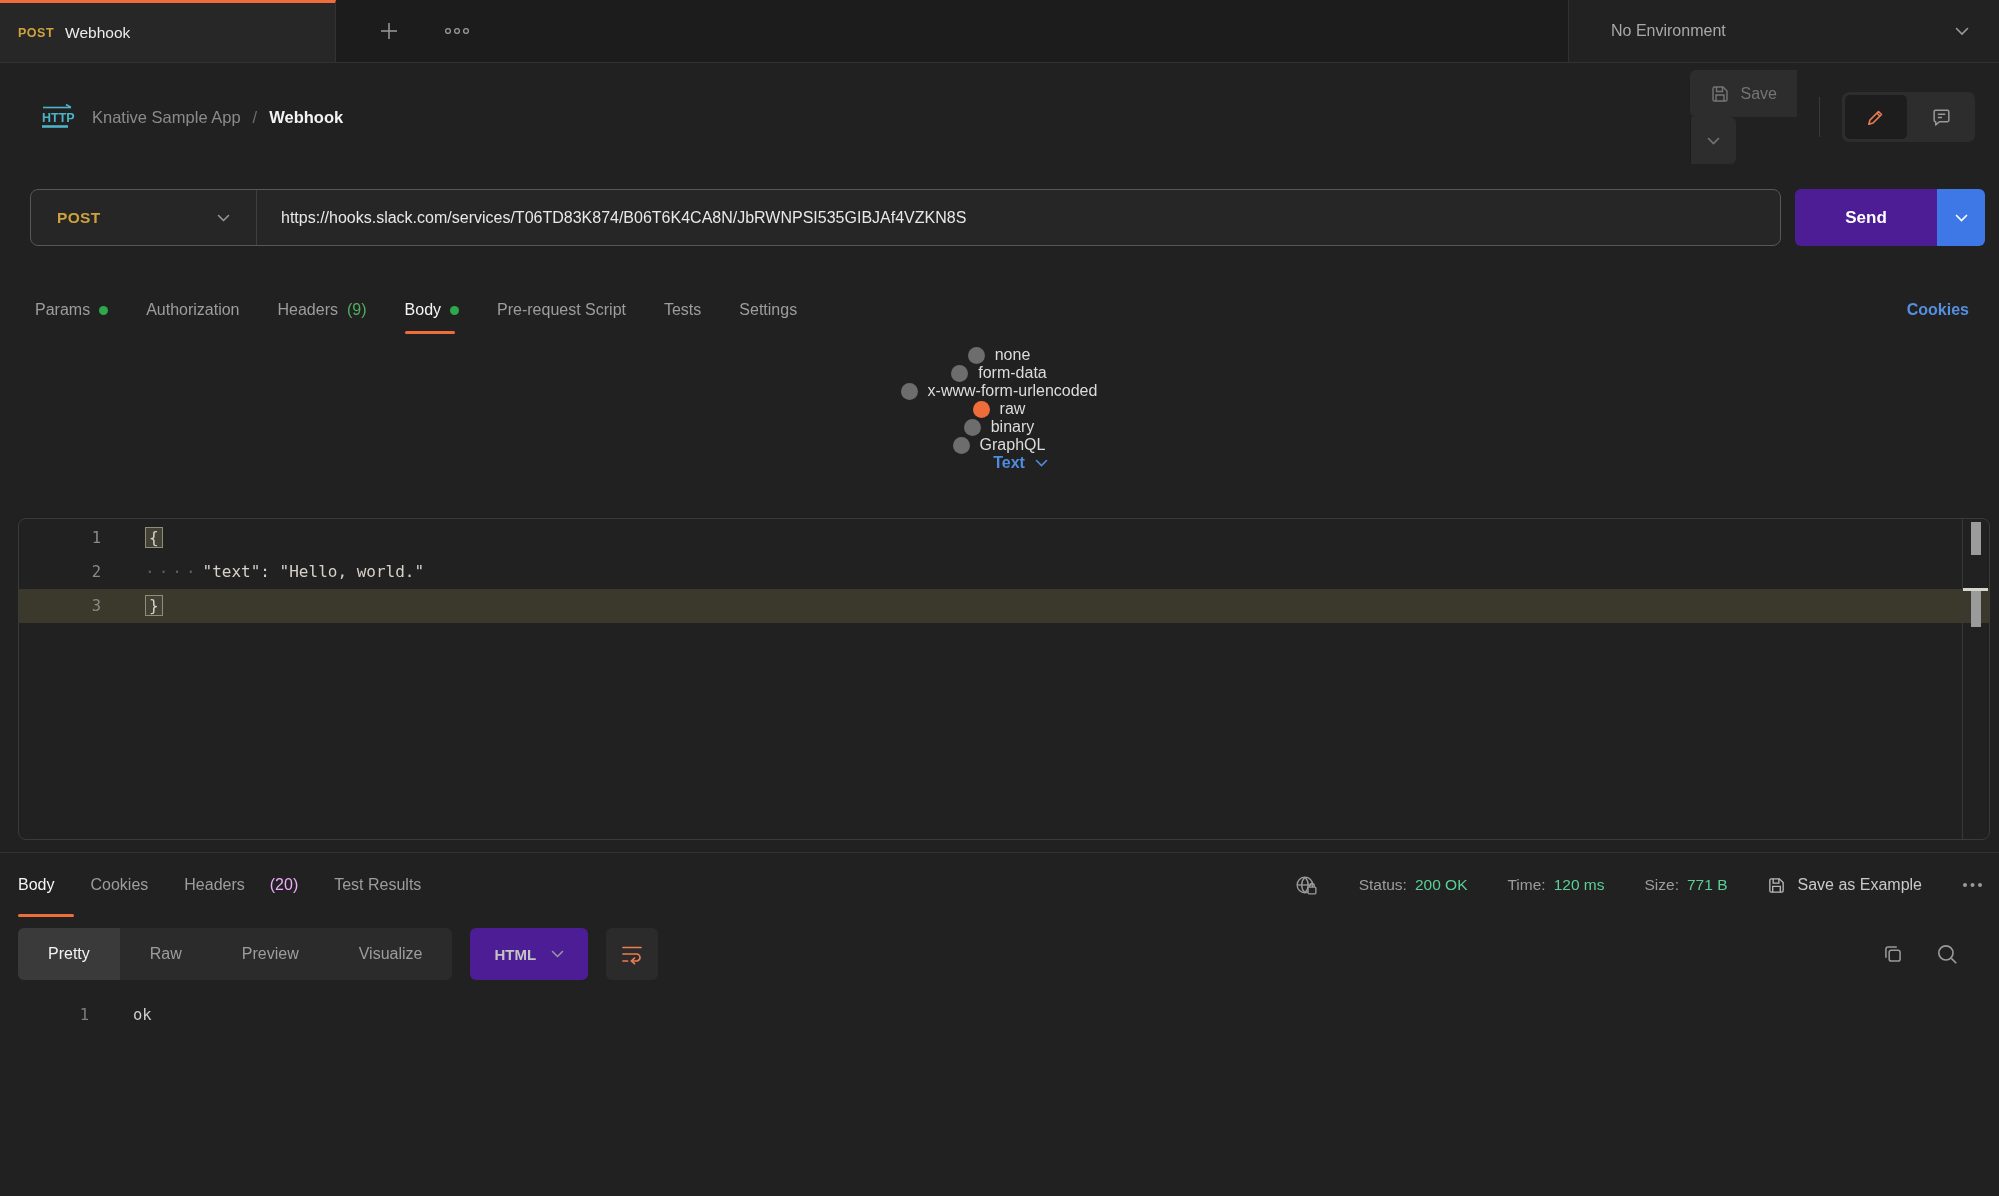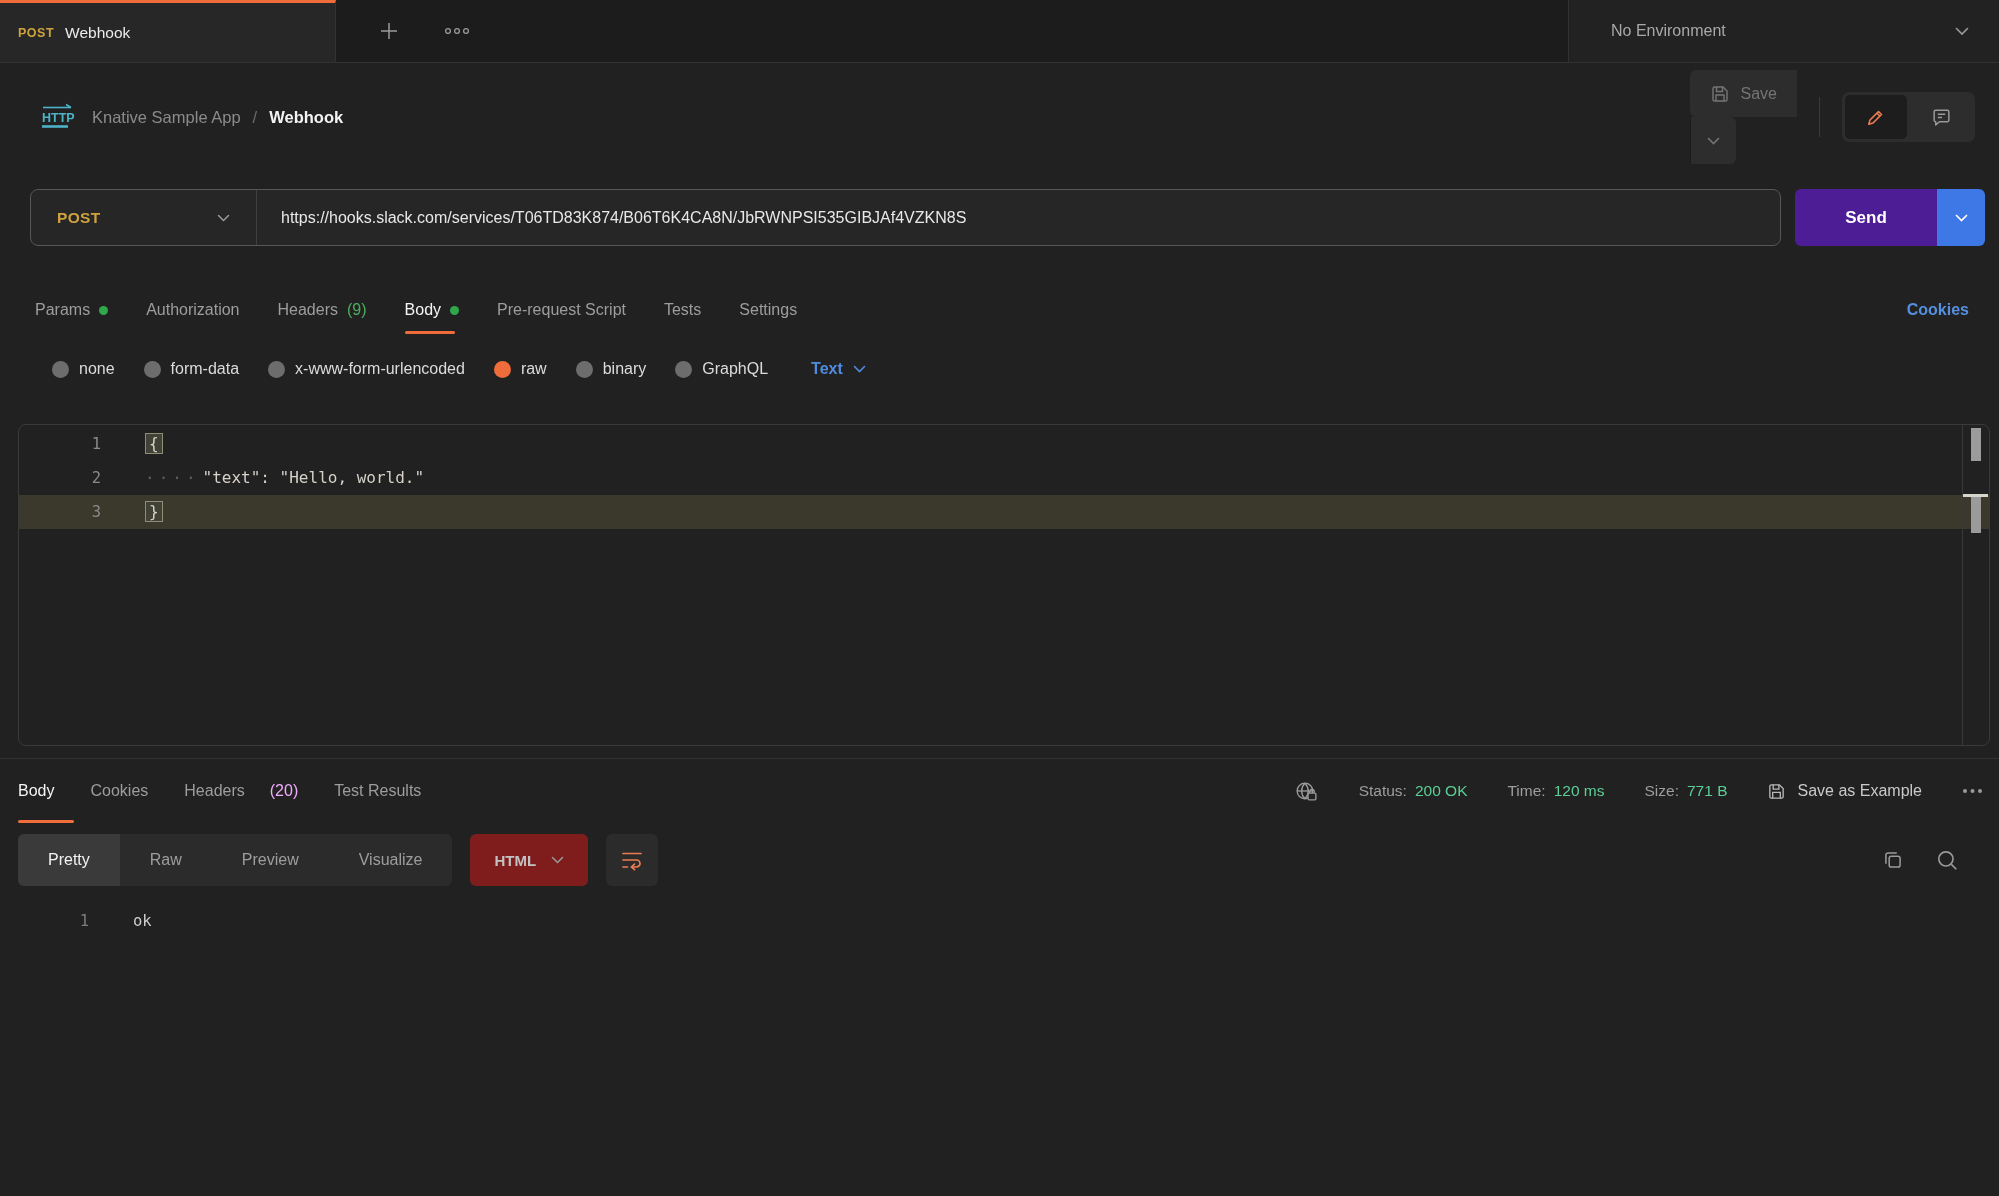--- a/index.html
+++ b/index.html
@@ -61,21 +61,21 @@
   .req-tabs { display:flex; align-items:center; margin:40px 30px 0 35px; height:48px; }
   .rtab { position:relative; height:100%; display:flex; align-items:center; gap:9px; margin-right:38px;
     color:#9d9d9d; font-size:16px; cursor:pointer; white-space:nowrap; }
   .rtab .count { color:#4fae5e; }
   .rtab.active { color:#f5f5f5; }
   .rtab.active::after { content:""; position:absolute; left:0; bottom:0; height:3px; width:50px; background:#ef6c3b; border-radius:2px; }
   .dot { width:9px; height:9px; border-radius:50%; background:#2fa84c; }
   .cookies { margin-left:auto; color:#5590e0; font-weight:600; font-size:16px; cursor:pointer; }
 
   
-  .radio-row { display:flex; align-items:center; margin:26px 24px 0 52px; }
+  .radio-row { display:flex; align-items:center; margin:12px 24px 0 52px;flex-direction:column; }
   .radio-opt { display:flex; align-items:center; gap:10px; margin-right:29px; color:#dcdcdc; font-size:16px; cursor:pointer; }
   .radio { width:17px; height:17px; border-radius:50%; background:#6d6d6d; }
   .radio.sel { background:#ef6c3b; }
   .lang { display:flex; align-items:center; gap:10px; color:#4f8ce0; font-weight:600; font-size:16px; margin-left:14px; cursor:pointer; }
 
   
   .editor { position:relative; margin:46px 9px 0 18px; height:322px; border:1px solid #3a3a3a; border-radius:8px;
     font-family:"DejaVu Sans Mono", monospace; font-size:16px; overflow:hidden; padding-top:2px; }
   .eline { display:flex; height:34px; line-height:34px; align-items:center; }
   .eline .num { width:82px; text-align:right; color:#8a8a8a; font-size:15.5px; flex:none; }
@@ -98,21 +98,21 @@
   .resp-tab.active::after { content:""; position:absolute; left:0; bottom:0; height:3px; width:56px; background:#ef6c3b; border-radius:2px; }
   .resp-meta { margin-left:auto; display:flex; align-items:center; gap:40px; }
   .meta-item { color:#9d9d9d; font-size:15.5px; display:flex; gap:8px; white-space:nowrap; }
   .meta-val { color:#5bcf96; }
   .save-example { display:flex; align-items:center; gap:11px; color:#c9c9c9; font-size:16px; cursor:pointer; white-space:nowrap; }
 
   .resp-views { display:flex; align-items:center; margin:11px 40px 0 18px; height:52px; }
   .seg { display:flex; background:#2b2b2b; border-radius:6px; height:52px; overflow:hidden; }
   .seg-btn { display:flex; align-items:center; justify-content:center; padding:0 30px; color:#9d9d9d; font-size:16px; cursor:pointer; }
   .seg-btn.active { background:#3a3a3a; color:#f2f2f2; }
-  .fmt { margin-left:18px; height:52px; background:#7f1d1d; border-radius:6px; display:flex; align-items:center;
+  .fmt { margin-left:18px; height:52px; background:#4c1d95; border-radius:6px; display:flex; align-items:center;
     gap:15px; padding:0 24px; color:#c3c3c3; font-weight:700; font-size:15px; cursor:pointer; }
   .fmt .chev { color:#9a9a9a; }
   .wrap-btn { margin-left:18px; width:52px; height:52px; background:#2b2b2b; border-radius:6px;
     display:flex; align-items:center; justify-content:center; cursor:pointer; }
   .views-right { margin-left:auto; display:flex; gap:30px; align-items:center; }
 
   .resp-code { display:flex; margin-top:22px; font-family:"DejaVu Sans Mono", monospace; font-size:15.5px; line-height:26px; }
   .resp-num { width:89px; text-align:right; color:#7d7d7d; flex:none; }
   .resp-text { margin-left:44px; color:#cfcfcf; }
 </style>

